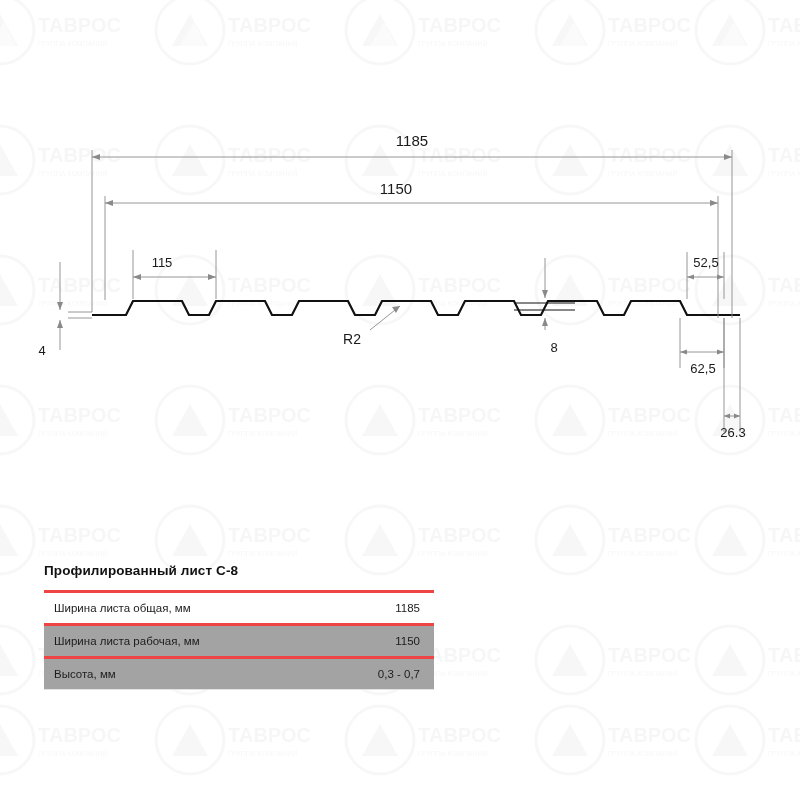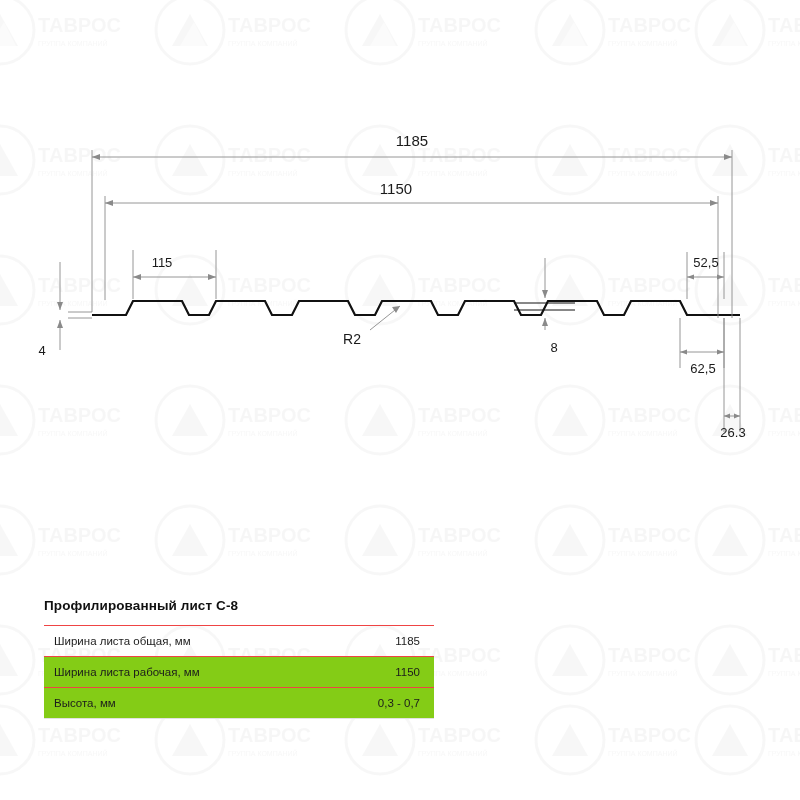--- a/index.html
+++ b/index.html
@@ -37,44 +37,44 @@
     position: absolute;
     left: 0;
     top: 0;
     width: 800px;
     height: 800px;
     z-index: 3;
   }
   .spec {
     position: absolute;
     left: 44px;
-    top: 598px;
+    top: 563px;
     width: 390px;
     z-index: 4;
   }
   .spec-title {
     font-size: 13.5px;
     font-weight: bold;
     color: #111;
     margin-bottom: 12px;
     letter-spacing: 0.1px;
   }
   table.spec-table {
     border-collapse: collapse;
     width: 390px;
     font-size: 11.5px;
   }
   table.spec-table tr {
-    border-top: 1px solid #ef4444;
+    border-top: 3px solid #ef4444;
   }
   table.spec-table tr:last-child {
     border-bottom: 1px solid #e2e2e2;
   }
   table.spec-table tr.alt {
-    background: #84cc16;
+    background: #a3a3a3;
   }
   table.spec-table td {
     padding: 9px 8px 9px 10px;
     color: #1c1c1c;
   }
   table.spec-table td.val {
     text-align: right;
     padding-right: 14px;
   }
 </style>

